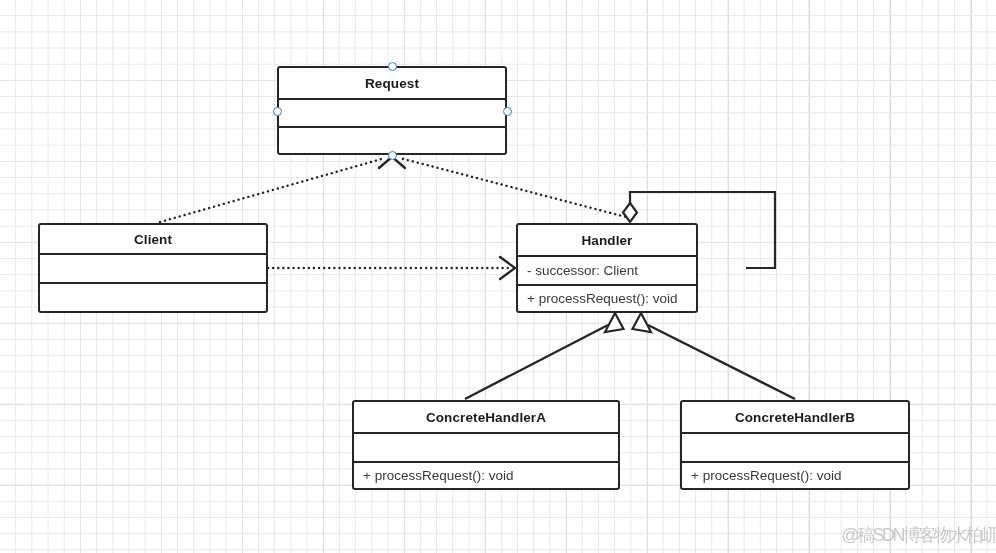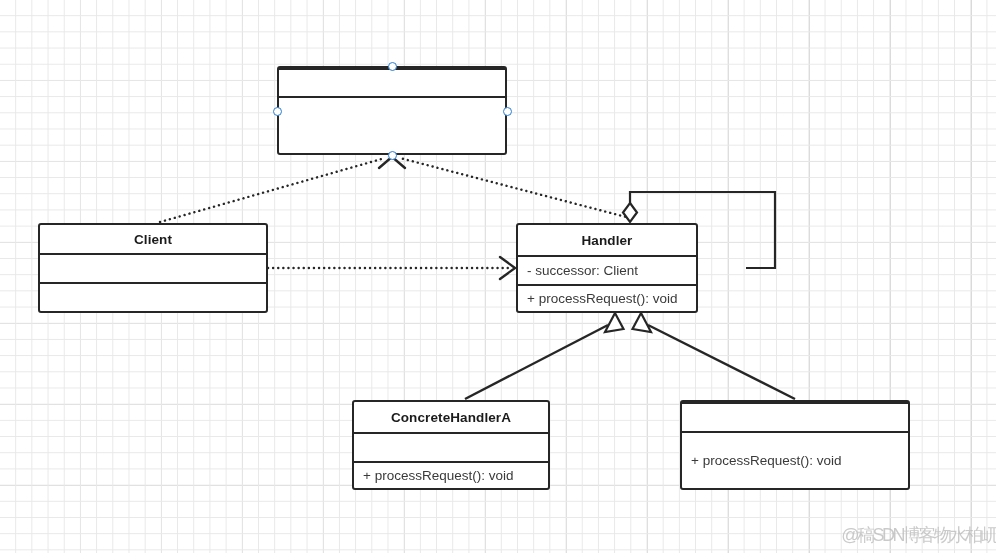--- a/index.html
+++ b/index.html
@@ -113,43 +113,45 @@
       <polygon points="615,313 605,332 623.5,329" fill="#ffffff" stroke="#262626" stroke-width="2.2" stroke-linejoin="miter"></polygon>
     </g>
 
     <g>
       <line x1="795" y1="399" x2="648" y2="325" stroke="#262626" stroke-width="2.4"></line>
       <polygon points="641,313 651,332 632.5,329" fill="#ffffff" stroke="#262626" stroke-width="2.2" stroke-linejoin="miter"></polygon>
     </g>
   </svg>
 
   <div class="uml-class" style="left:277px; top:66px; width:230px; height:89px;">
+    <div class="compartment title" style="height:30px;">Request</div>
     <div class="compartment members" style="height:28px;"></div>
     <div class="compartment members" style="flex:1;"></div>
   </div>
 
   <div class="uml-class" style="left:38px; top:223px; width:230px; height:90px;">
     <div class="compartment title" style="height:28px;">Client</div>
     <div class="compartment members" style="height:29px;"></div>
     <div class="compartment members" style="flex:1;"></div>
   </div>
 
   <div class="uml-class" style="left:516px; top:223px; width:182px; height:90px;">
     <div class="compartment title" style="height:30px;">Handler</div>
     <div class="compartment members" style="height:29px;">- successor: Client</div>
     <div class="compartment members" style="flex:1;">+ processRequest(): void</div>
   </div>
 
-  <div class="uml-class" style="left:352px; top:400px; width:198px; height:90px;">
+  <div class="uml-class" style="left:352px; top:400px; width:268px; height:90px;">
     <div class="compartment title" style="height:30px;">ConcreteHandlerA</div>
     <div class="compartment members" style="height:29px;"></div>
     <div class="compartment members" style="flex:1;">+ processRequest(): void</div>
   </div>
 
   <div class="uml-class" style="left:680px; top:400px; width:230px; height:90px;">
+    <div class="compartment title" style="height:30px;">ConcreteHandlerB</div>
     <div class="compartment members" style="height:29px;"></div>
     <div class="compartment members" style="flex:1;">+ processRequest(): void</div>
   </div>
 
   <div class="handle" style="left:387.5px; top:61.5px;"></div>
   <div class="handle" style="left:272.5px; top:106.5px;"></div>
   <div class="handle" style="left:502.5px; top:106.5px;"></div>
   <div class="handle" style="left:387.5px; top:150.5px;"></div>
 
   <div id="watermark">@稿SDN博客物水柏屼</div>

